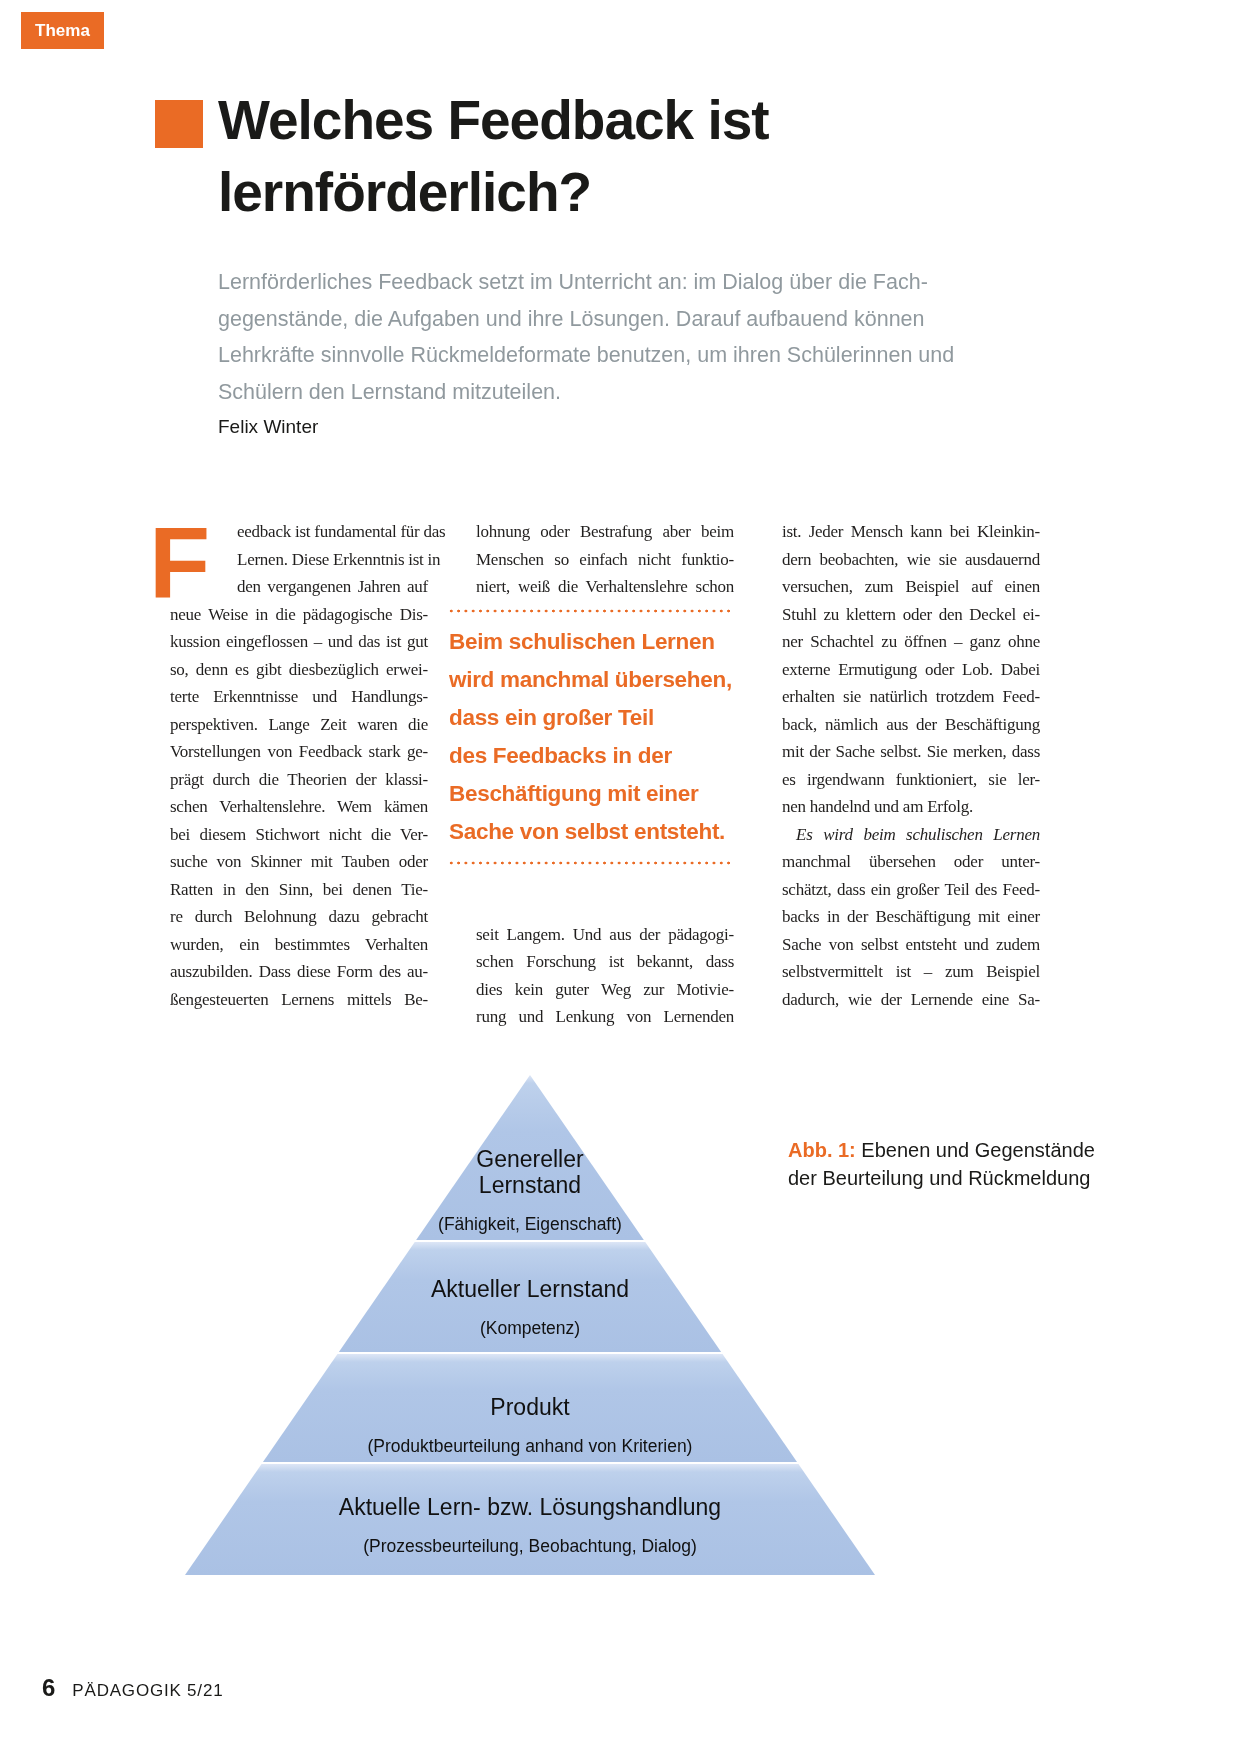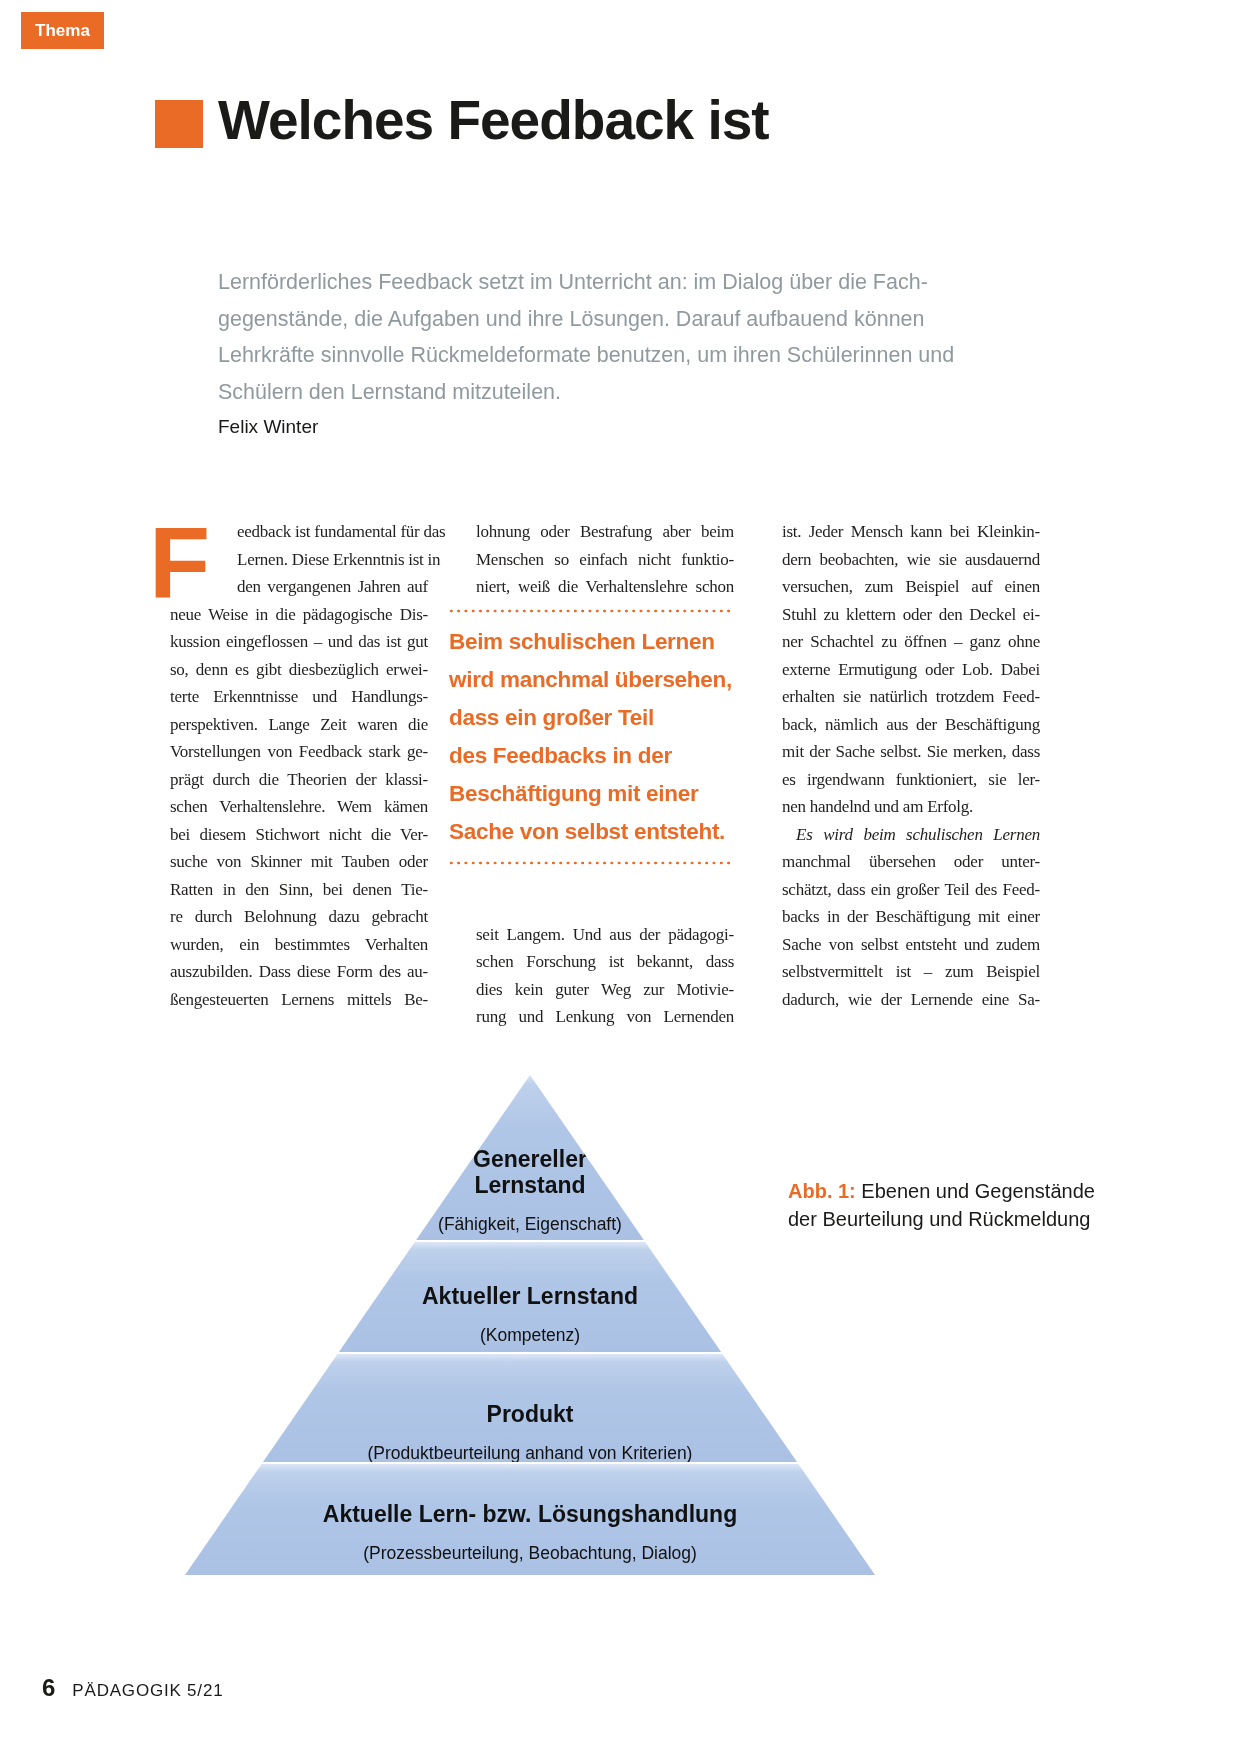--- a/index.html
+++ b/index.html
@@ -42,42 +42,43 @@
 
   
   .pyramid{position:absolute;left:185px;top:1075px;width:690px;height:500px;}
   .lvl{position:absolute;left:0;width:100%;
        background:linear-gradient(to bottom,#dde6f6 0px,#bed1ec 8px,#b0c6e7 34%,#aac1e4 100%);
        display:flex;flex-direction:column;align-items:center;text-align:center;box-sizing:border-box;}
   .lvl1{top:0;height:165px;clip-path:polygon(50% 0%,33.5% 100%,66.5% 100%);justify-content:flex-end;padding-bottom:5px;}
   .lvl2{top:167px;height:110px;clip-path:polygon(33.3% 0%,66.7% 0%,77.7% 100%,22.3% 100%);padding-top:34px;}
   .lvl3{top:279px;height:108px;clip-path:polygon(22.1% 0%,77.9% 0%,88.7% 100%,11.3% 100%);padding-top:40px;}
   .lvl4{top:389px;height:111px;clip-path:polygon(11.1% 0%,88.9% 0%,100% 100%,0% 100%);padding-top:30px;}
-  .lvl-title{font-size:23px;line-height:26px;font-weight:bold;color:#111;margin-top:7px;}
+  .lvl-title{font-size:23px;line-height:26px;font-weight:normal;color:#111;}
   .lvl1 .lvl-title{max-width:150px;}
   .lvl-sub{font-size:17.5px;line-height:22px;color:#111;margin-top:15px;}
 
-  .fig-caption{position:absolute;left:788px;top:1136px;width:330px;font-size:20px;line-height:28px;color:#1a1a18;margin-top:41px;}
+  .fig-caption{position:absolute;left:788px;top:1136px;width:330px;font-size:20px;line-height:28px;color:#1a1a18;}
   .fig-caption .cap-label{color:#EA6B25;font-weight:bold;}
 
   
   .footer{position:absolute;left:42px;top:1674px;display:flex;align-items:baseline;}
   .page-num{font-size:24px;font-weight:bold;color:#1a1a18;}
   .journal{font-size:17px;letter-spacing:0.8px;margin-left:17px;color:#1a1a18;}
 </style>
 </head>
 <body>
 
 <div class="page">
 
   <div class="thema-tab">Thema</div>
 
   <div class="title-square"></div>
   <h1 class="title" style="margin:0;">
     <span>Welches Feedback ist</span><br>
+    <span>lernförderlich?</span>
   </h1>
 
   <div class="lead">
 
   <div>Lernförderliches Feedback setzt im Unterricht an: im Dialog über die Fach-</div>
       <div>gegenstände, die Aufgaben und ihre Lösungen. Darauf aufbauend können</div>
       <div>Lehrkräfte sinnvolle Rückmeldeformate benutzen, um ihren Schülerinnen und</div>
       <div>Schülern den Lernstand mitzuteilen.</div>
     </div>
 

